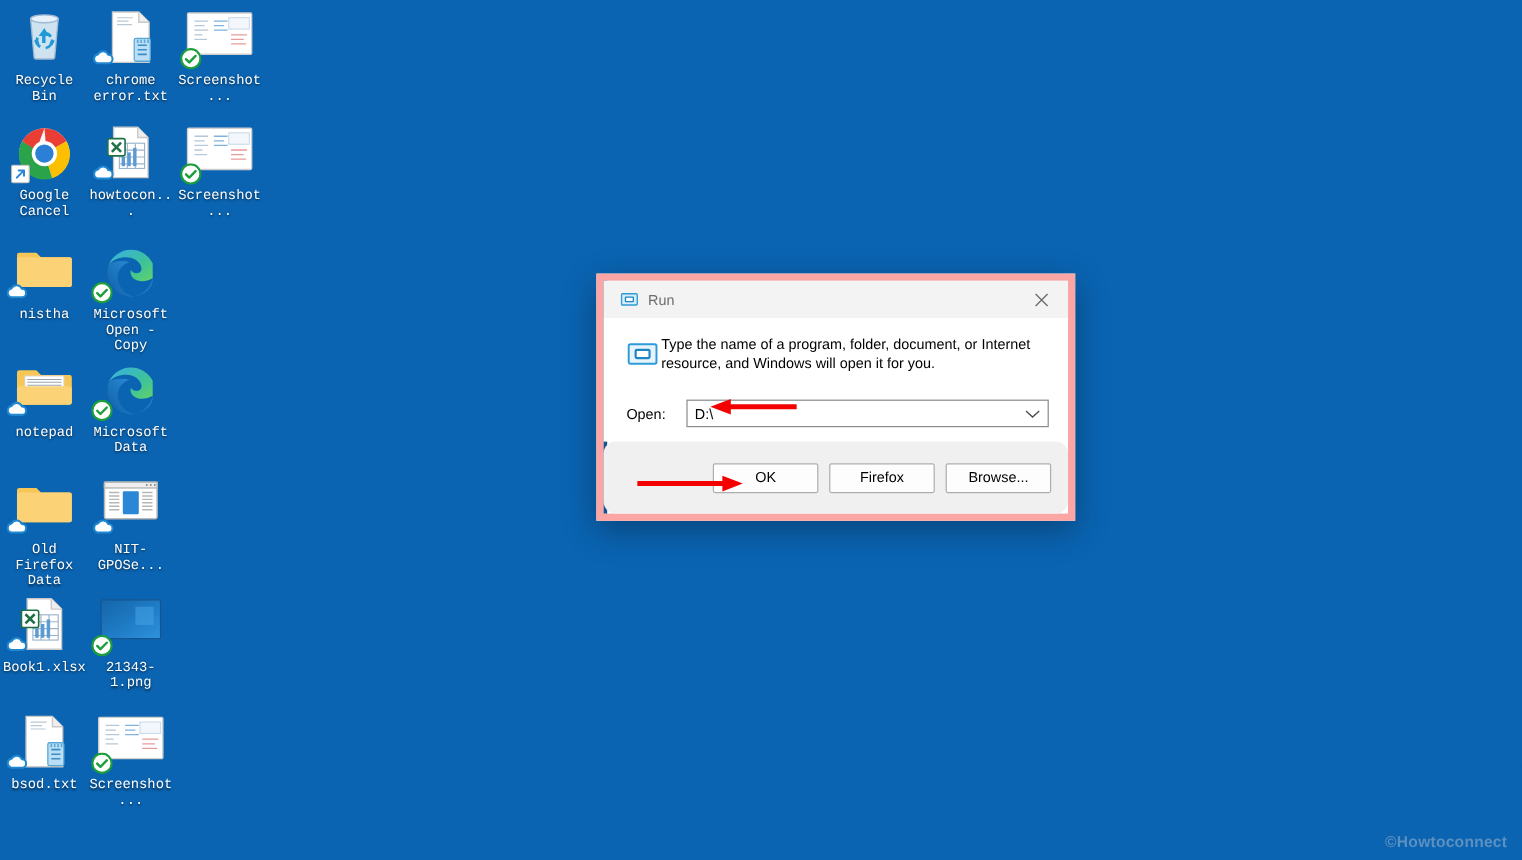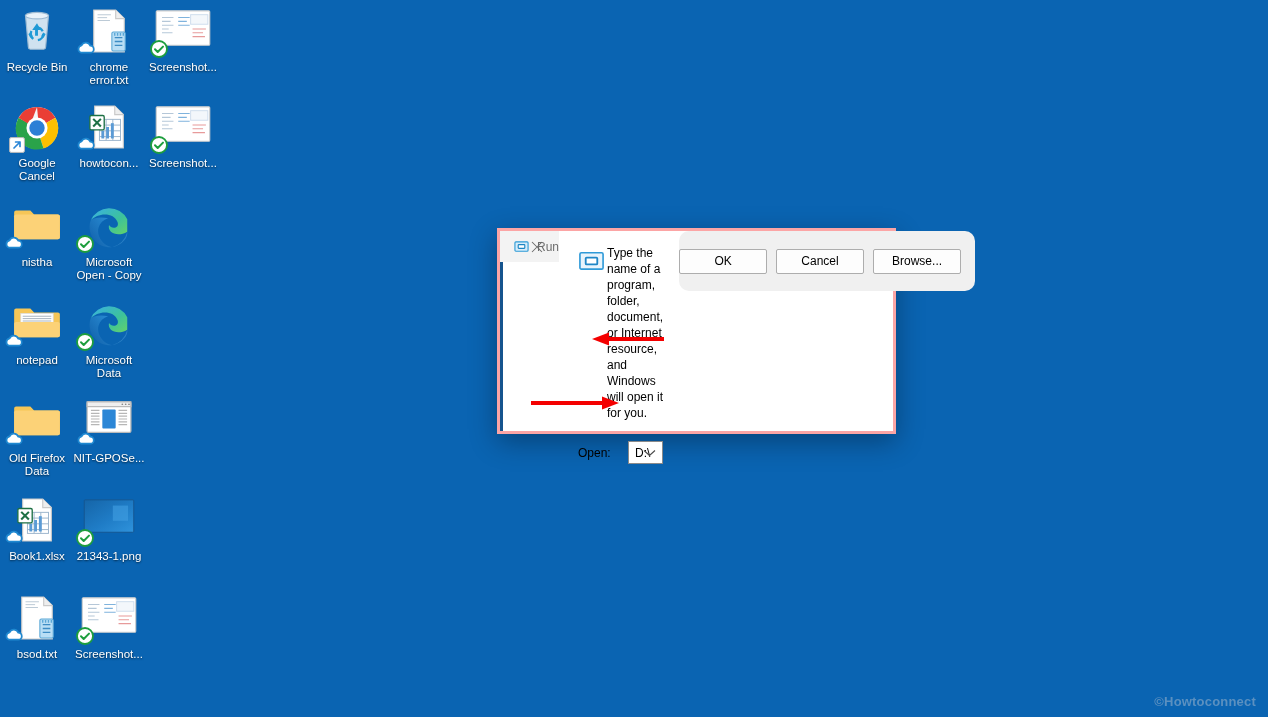--- a/index.html
+++ b/index.html
@@ -35,21 +35,21 @@
     margin: 0 auto;
   }
   .icon-art svg { display: block; margin: 0 auto; }
   .icon-label {
     margin-top: 3px;
     font-size: 11.5px;
     line-height: 13px;
     color: #ffffff;
     text-shadow: 0 1px 2px rgba(0,0,0,.65);
     word-wrap: break-word;
-    font-family: Liberation Sans, sans-serif;
+    font-family: Liberation Mono, monospace;
   }
 
   
   .badge {
     position: absolute;
     left: 4px;
     bottom: 0px;
     width: 18px; height: 18px;
   }
 
@@ -66,24 +66,24 @@
   }
 
   
   #run-dialog {
     position: absolute;
     left: 497px;
     top: 228px;
     width: 399px;
     height: 206px;
     background: #ffffff;
-    border: 3px solid #fca5a5;
+    border: 6px solid #fca5a5;
     box-shadow: 0 8px 26px rgba(0,0,0,.32);
     display: flex;
-    flex-direction: row;
+    flex-direction: column;
     font-family: "Liberation Sans", sans-serif;
   }
   #run-dialog::before {
     content: "";
     position: absolute;
     left: 0; top: 0; bottom: 0;
     width: 3px;
     background: #15548e;
   }
   .titlebar {
@@ -595,21 +595,21 @@
               <path d="M1 1.5 L6.5 6.5 L12 1.5" stroke="#4a4a4a" stroke-width="1.1" fill="none"></path>
             </svg>
           </span>
         </div>
       </div>
 
     </div>
 
     <div class="dialog-footer">
       <div class="dlg-btn">OK</div>
-      <div class="dlg-btn">Cancel</div>
+      <div class="dlg-btn">Firefox</div>
       <div class="dlg-btn">Browse...</div>
     </div>
 
   </div>
 
   <svg id="arrow-open" class="annot" width="74" height="16" viewBox="0 0 74 16">
     <path d="M74 8 L16 8" stroke="#f40000" stroke-width="4.2"></path>
     <path d="M2 8 L19 1.5 L19 14.5 Z" fill="#f40000"></path>
   </svg>
 

